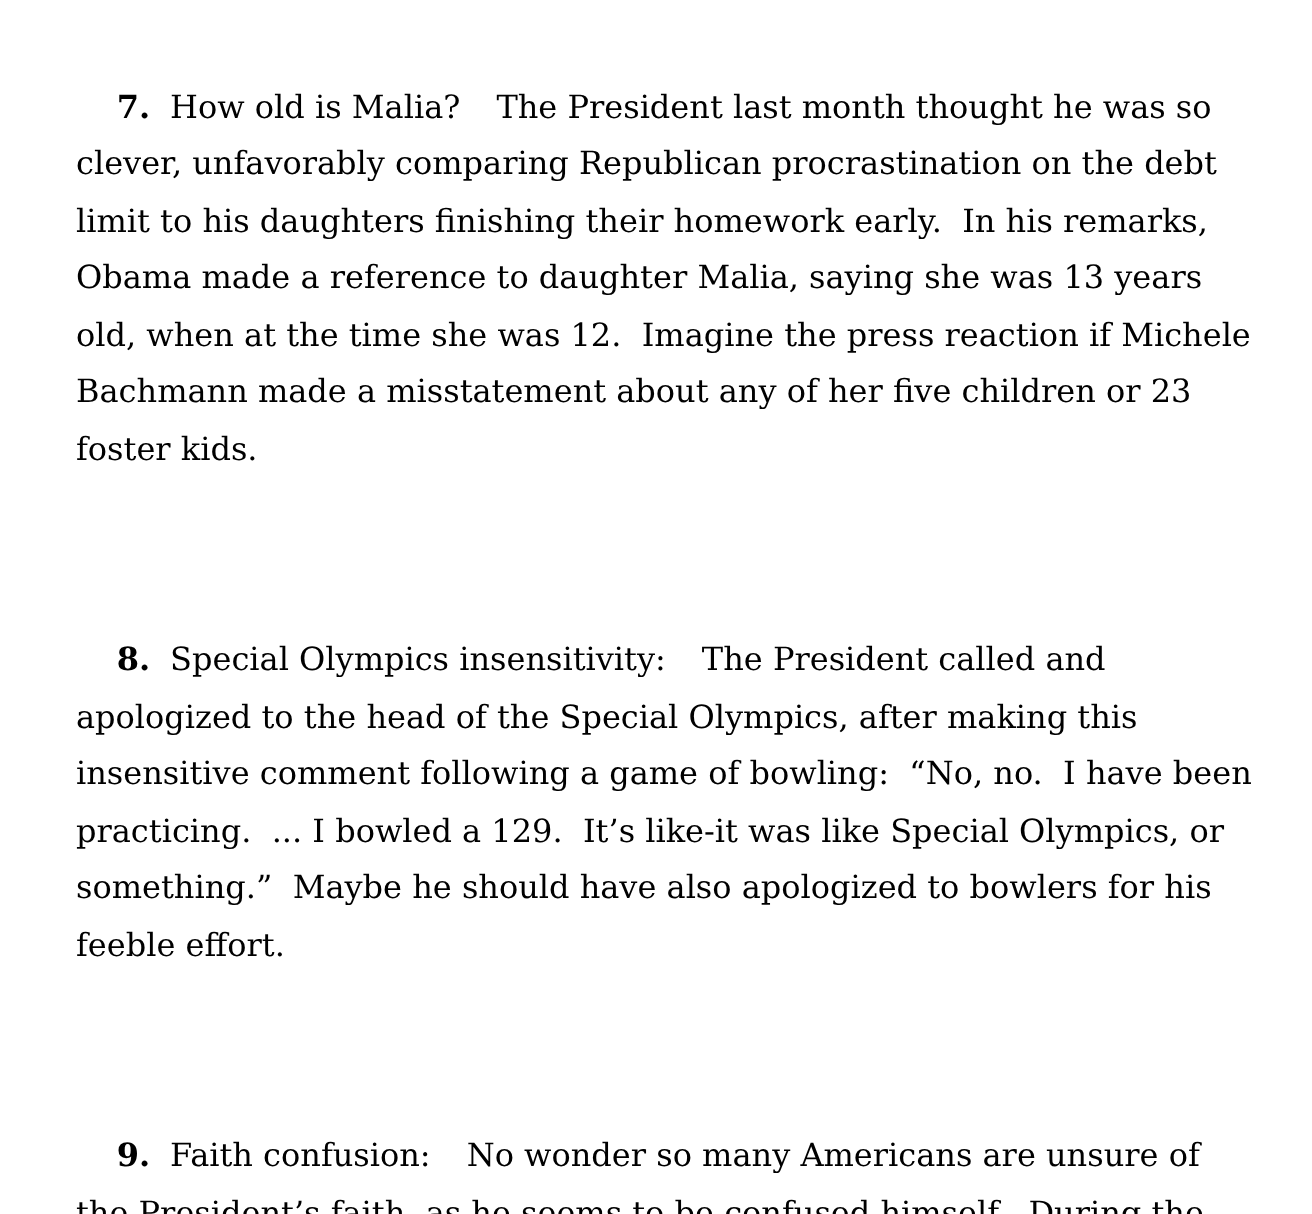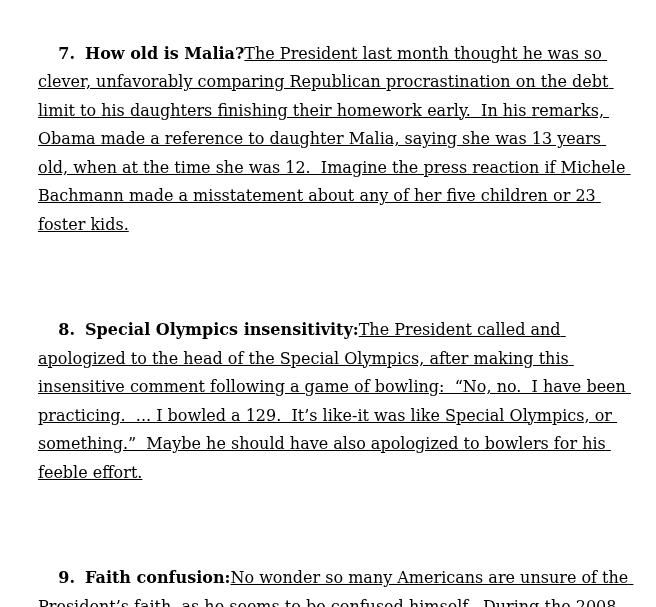--- a/index.html
+++ b/index.html
@@ -23,25 +23,24 @@
     white-space: pre-wrap;
   }
   .para:last-child {
     margin-bottom: 0;
   }
   .para-number {
     font-weight: 700;
     margin-right: 10px;
   }
   .para-title {
-    font-weight: 700;
+    font-weight: 400;
   }
   .para-body {
-    margin-left: 0;
-    text-decoration: underline;
+    margin-left: 18px;
   }
 </style>
 </head>
 <body>
 
 <div class="page">
 
   <p class="para">
     <span class="para-number">7.</span><span class="para-title">How old is Malia?</span><span class="para-body">The President last month thought he was so clever, unfavorably comparing Republican procrastination on the debt limit to his daughters finishing their homework early.  In his remarks, Obama made a reference to daughter Malia, saying she was 13 years old, when at the time she was 12.  Imagine the press reaction if Michele Bachmann made a misstatement about any of her five children or 23 foster kids.</span>
   </p>

